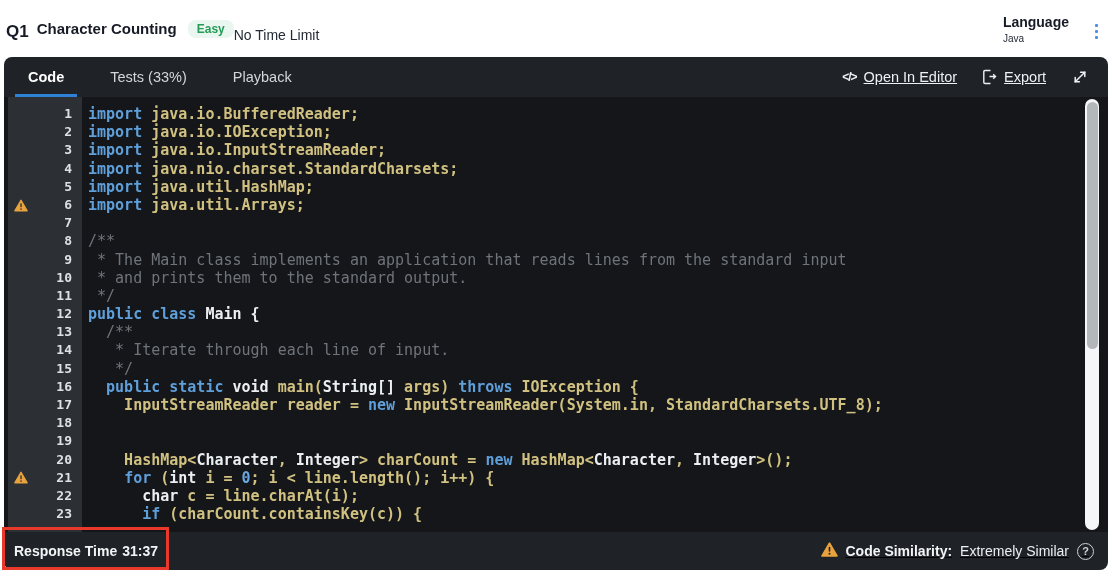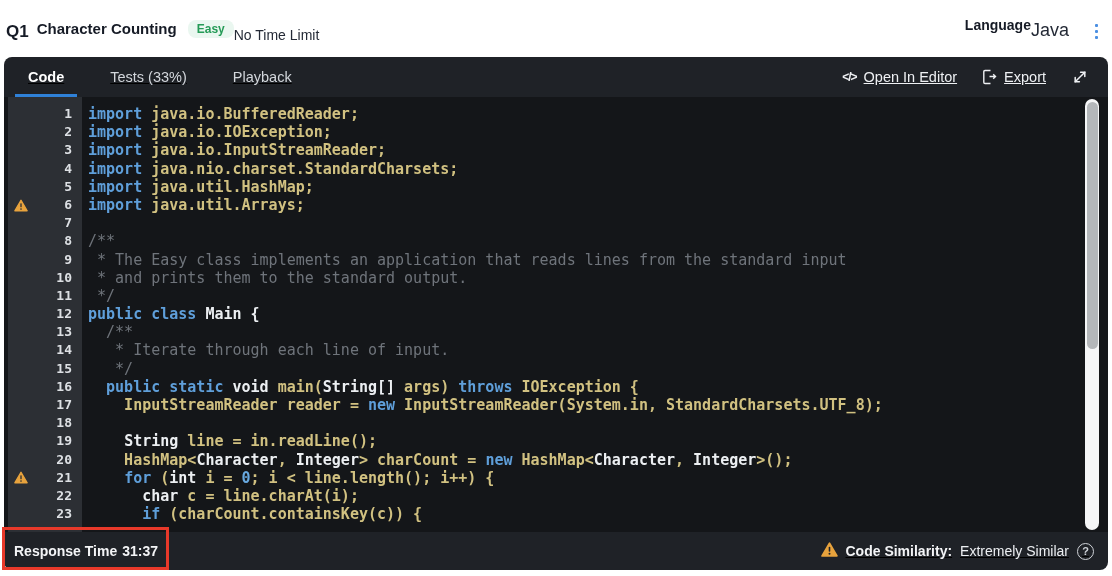--- a/index.html
+++ b/index.html
@@ -9,31 +9,31 @@
 
   
   .hdr { height:57px; display:flex; align-items:center; padding:0 10px 0 6px; }
   .q-num { font-size:17px; font-weight:700; color:#161b26; margin:6px 8px 0 0; }
   .q-meta { display:flex; flex-direction:row; justify-content:center; }
   .q-row1 { display:flex; align-items:center; gap:11px; }
   .q-title { font-size:15px; font-weight:700; color:#161b26; }
   .badge { font-size:12px; font-weight:600; color:var(--badge-green-text); background:var(--badge-green-bg); padding:2px 9px; border-radius:8px; }
   .q-sub { font-size:14px; color:#242a36; margin-top:12px; }
   .spacer { flex:1; }
-  .lang { display:flex; flex-direction:row; margin-right:22px; }
+  .lang { display:flex; flex-direction:column; margin-right:22px; }
   .lang-label { font-size:14px; font-weight:700; color:#161b26; }
-  .lang-value { font-size:18px; color:#242a36; margin-top:3px; }
+  .lang-value { font-size:10px; color:#242a36; margin-top:3px; }
   .kebab { background:none; border:none; cursor:pointer; display:flex; flex-direction:column; gap:3px; padding:4px; margin-top:6px; }
   .kebab .dot { width:3px; height:3px; border-radius:1px; background:var(--link-blue); }
 
   
   .panel { position:absolute; left:4px; top:57px; width:1104px; height:513px; }
 
   .tabbar { height:40px; background:var(--panel-dark); border-radius:8px 8px 0 0; display:flex; align-items:center; padding:0 18px 0 24px; }
-  .tabs { display:flex; gap:46px; height:100%; align-items:center;text-decoration:underline; }
+  .tabs { display:flex; gap:46px; height:100%; align-items:center; }
   .tab { position:relative; height:100%; display:flex; align-items:center; font-size:14.5px; color:#d3d7dc; cursor:pointer; }
   .tab.active { color:#ffffff; font-weight:700; }
   .tab.active::after { content:""; position:absolute; left:-13px; right:-13px; bottom:0; height:3px; background:var(--accent-blue); }
   .actions { margin-left:auto; display:flex; align-items:center; gap:24px; }
   .act { display:flex; align-items:center; gap:7px; color:#eef0f3; font-size:14.5px; cursor:pointer; background:none; border:none; }
   .act .u { text-decoration:underline; color:#eef0f3; }
   .code-glyph { font-size:12px; font-weight:700; letter-spacing:-1px; color:#eef0f3; }
   .act svg, .expand-btn svg { display:block; }
   .expand-btn { background:none; border:none; cursor:pointer; padding:2px; }
 
@@ -168,21 +168,21 @@
             <span class="code-text"></span>
           </div>
           <div class="code-row">
             <span class="g-icon"></span>
             <span class="g-num">8</span>
             <span class="code-text"><span class="tok-cm">/**</span></span>
           </div>
           <div class="code-row">
             <span class="g-icon"></span>
             <span class="g-num">9</span>
-            <span class="code-text"><span class="tok-cm"> * The Easy class implements an application that reads lines from the standard input</span></span>
+            <span class="code-text"><span class="tok-cm"> * The Main class implements an application that reads lines from the standard input</span></span>
           </div>
           <div class="code-row">
             <span class="g-icon"></span>
             <span class="g-num">10</span>
             <span class="code-text"><span class="tok-cm"> * and prints them to the standard output.</span></span>
           </div>
           <div class="code-row">
             <span class="g-icon"></span>
             <span class="g-num">11</span>
             <span class="code-text"><span class="tok-cm"> */</span></span>
@@ -217,21 +217,20 @@
             <span class="g-num">17</span>
             <span class="code-text"><span class="tok-pl">    InputStreamReader reader = </span><span class="tok-kw">new</span><span class="tok-pl"> InputStreamReader(System.in, StandardCharsets.UTF_8);</span></span>
           </div>
           <div class="code-row">
             <span class="g-icon"></span>
             <span class="g-num">18</span>
           </div>
           <div class="code-row">
             <span class="g-icon"></span>
             <span class="g-num">19</span>
-            <span class="code-text"><span class="tok-pl">    </span><span class="tok-ty">String</span><span class="tok-pl"> line = in.readLine();</span></span>
           </div>
           <div class="code-row">
             <span class="g-icon"></span>
             <span class="g-num">20</span>
             <span class="code-text"><span class="tok-pl">    HashMap&lt;</span><span class="tok-ty">Character</span><span class="tok-pl">, </span><span class="tok-ty">Integer</span><span class="tok-pl">&gt; charCount = </span><span class="tok-kw">new</span><span class="tok-pl"> HashMap&lt;</span><span class="tok-ty">Character</span><span class="tok-pl">, </span><span class="tok-ty">Integer</span><span class="tok-pl">&gt;();</span></span>
           </div>
           <div class="code-row">
             <span class="g-icon">
               <svg width="14" height="13" viewBox="0 0 16 14">
                 <path d="M8 1 L15 13 H1 Z" fill="#e8a33d" stroke="#e8a33d" stroke-width="1.6" stroke-linejoin="round"></path>

